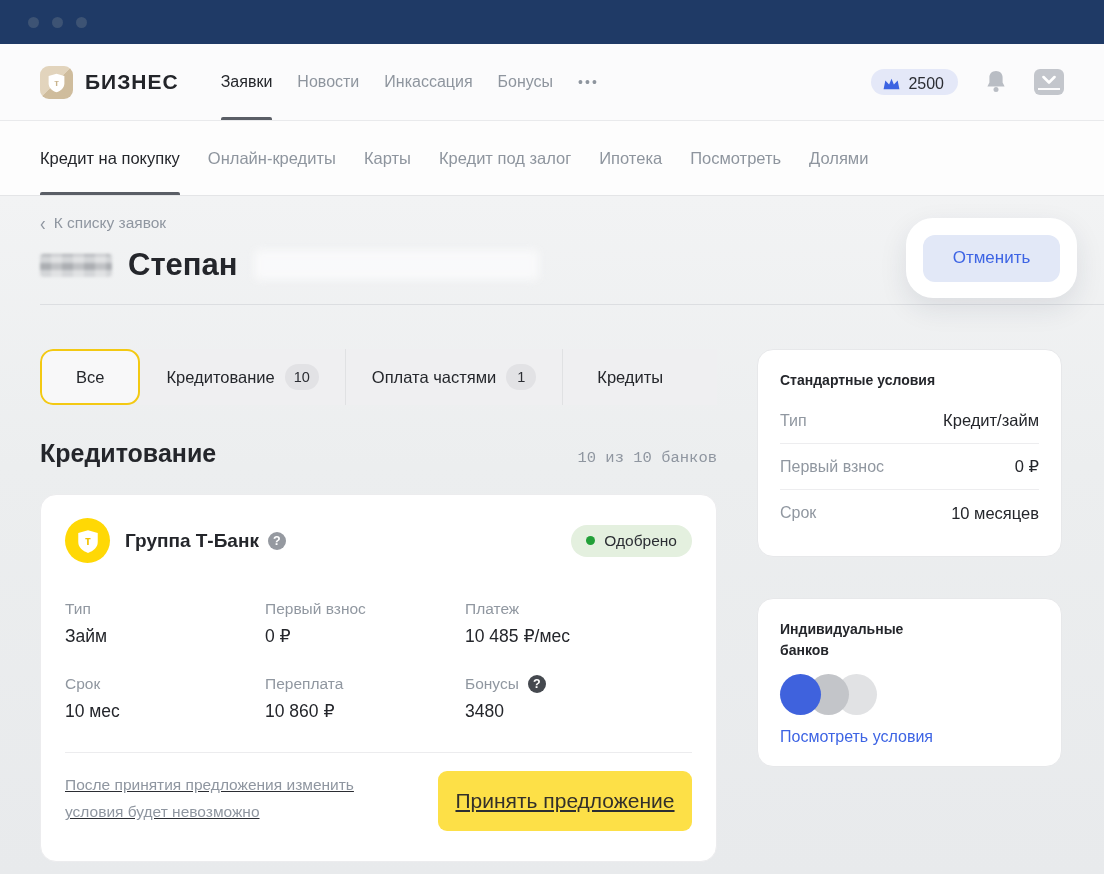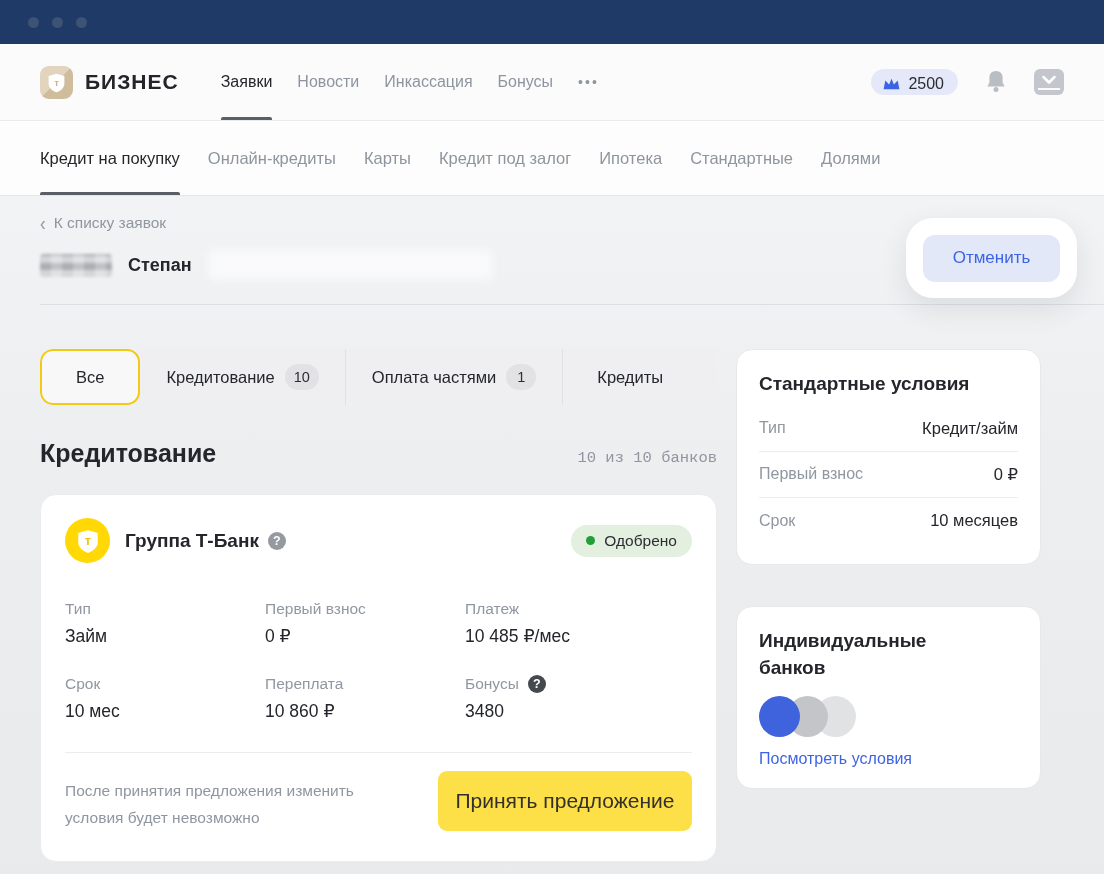--- a/index.html
+++ b/index.html
@@ -38,30 +38,30 @@
   .content { height:678px; background:linear-gradient(#f2f3f4 0%, #eceeef 40%, #e8eaec 100%); padding:18px 40px 0 40px; position:relative; }
 
   .back-link { display:flex; align-items:center; gap:8px; color:#8f96a0; font-size:15.5px; font-weight:500; cursor:pointer; width:max-content; }
   .back-link .chev { font-size:17px; line-height:1; transform:scaleY(1.2); }
 
   .title-section { position:relative; margin-top:10px; }
   .title-row { display:flex; align-items:center; gap:16px; height:46px; }
   .blur-block { width:72px; height:23px; border-radius:4px;
      background-image:repeating-linear-gradient(90deg,#b6b9bd 0 11px,#ccced1 11px 22px),repeating-linear-gradient(0deg,rgba(255,255,255,.4) 0 7px,rgba(0,0,0,.06) 7px 14px);
      background-blend-mode:overlay; filter:blur(1.6px); }
-  .page-title { font-size:18px; font-weight:700; color:#24262b; }
+  .page-title { font-size:31px; font-weight:700; color:#24262b; }
   .blur-light { width:285px; height:30px; border-radius:4px; background:rgba(251,251,252,.8); filter:blur(5px); }
   .title-divider { height:1px; background:#dcdee1; margin-top:16px; width:calc(100% + 40px); }
 
   .cancel-highlight { position:absolute; top:-24px; right:-13px; width:171px; height:80px; background:#ffffff; border-radius:27px;
      box-shadow:0 10px 28px rgba(30,40,70,.10); display:flex; align-items:center; justify-content:center; z-index:5; }
   .cancel-btn { width:137px; height:47px; background:#e2e8f7; border:none; border-radius:12px; color:#3d64e4; font-size:17px;
      font-family:inherit; cursor:pointer;text-align:center; }
 
-  .layout { display:flex; margin-top:44px; gap:19px; }
+  .layout { display:flex; margin-top:44px; gap:40px; }
   .main-col { width:677px; }
   .side-col { width:305px; }
 
   
   .tabs { display:flex; height:56px; border-radius:13px 0 0 13px; overflow:hidden; width:677px; }
   .tab { display:flex; align-items:center; justify-content:center; gap:10px; background:#efeff1; font-size:16.5px; color:#25272c;
      cursor:pointer; border-right:1px solid #e0e1e3; padding:0 26px; white-space:nowrap; }
   .tab.selected { background:#f8f8f9; border:2px solid #f3c913; border-radius:13px; padding:0 34px; }
   .tab.clipped { border-right:none; flex:1; justify-content:flex-start; padding-left:34px; }
   .tab .count { background:#e2e2e5; color:#2b2d33; font-size:14.5px; border-radius:13px; min-width:30px; height:26px;
@@ -82,29 +82,29 @@
   .help-icon.dark { background:#45494f; }
   .status-badge { margin-left:auto; display:flex; align-items:center; gap:9px; background:#e4f0df; border-radius:17px; padding:7px 15px; }
   .status-badge .dot { width:9px; height:9px; border-radius:50%; background:#22a038; }
   .status-badge .txt { font-size:15.5px; color:#2b2d33; }
 
   .fields { display:grid; grid-template-columns:200px 200px 1fr; row-gap:28px; margin:37px 0 0 0; }
   .field .flabel { font-size:15.5px; color:#9097a0; display:flex; align-items:center; }
   .field .fvalue { font-size:17.5px; color:#24262b; margin-top:8px; }
 
   .offer-divider { height:1px; background:#ececee; margin-top:30px; }
-  .offer-footer { display:flex; align-items:flex-end; justify-content:space-between; padding:18px 0 14px 0; }
+  .offer-footer { display:flex; align-items:flex-start; justify-content:space-between; padding:18px 0 14px 0;text-decoration:underline; }
   .footer-note { font-size:15.5px; color:#8f96a0; line-height:1.75; width:330px; }
   .accept-btn { width:254px; height:60px; background:#fde047; border:none; border-radius:9px; font-size:21px; color:#33302a;
      font-family:inherit; cursor:pointer; }
 
   
   .side-card { background:#ffffff; border-radius:16px; border:1px solid #e7e8ea; padding:20px 22px; }
   .side-card + .side-card { margin-top:41px; }
-  .side-title { font-size:19px; font-weight:700; color:#24262b; line-height:1.45; }
+  .side-title { font-size:14px; font-weight:700; color:#24262b; line-height:1.45; }
   .cond-rows { margin-top:8px; }
   .cond-row { display:flex; align-items:center; justify-content:space-between; height:46px; border-bottom:1px solid #ededef; }
   .cond-row:last-child { border-bottom:none; }
   .cond-row .clabel { font-size:16px; color:#9097a0; }
   .cond-row .cvalue { font-size:16.5px; color:#24262b; }
 
   .circles { position:relative; height:41px; margin-top:14px; width:100px; }
   .circles .c { position:absolute; top:0; width:41px; height:41px; border-radius:50%; }
   .c1 { left:0; background:#3f62dd; z-index:3; }
   .c2 { left:28px; background:#c3c5c9; z-index:2; }
@@ -163,21 +163,21 @@
     </div>
   </div>
 </div>
 
 <div class="subnav">
   <div class="nav2-item active">Кредит на покупку</div>
   <div class="nav2-item">Онлайн-кредиты</div>
   <div class="nav2-item">Карты</div>
   <div class="nav2-item">Кредит под залог</div>
   <div class="nav2-item">Ипотека</div>
-  <div class="nav2-item">Стандартные</div>
+  <div class="nav2-item">Посмотреть</div>
   <div class="nav2-item">Долями</div>
 </div>
 
 <div class="content">
 
   <div class="back-link">
     <span class="chev">‹</span>
     <span>К списку заявок</span>
   </div>
 

